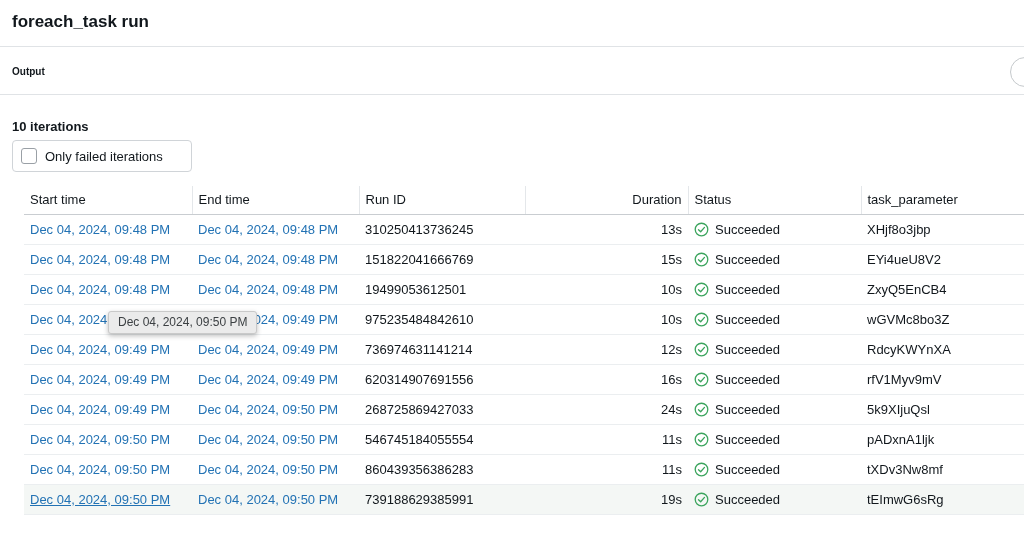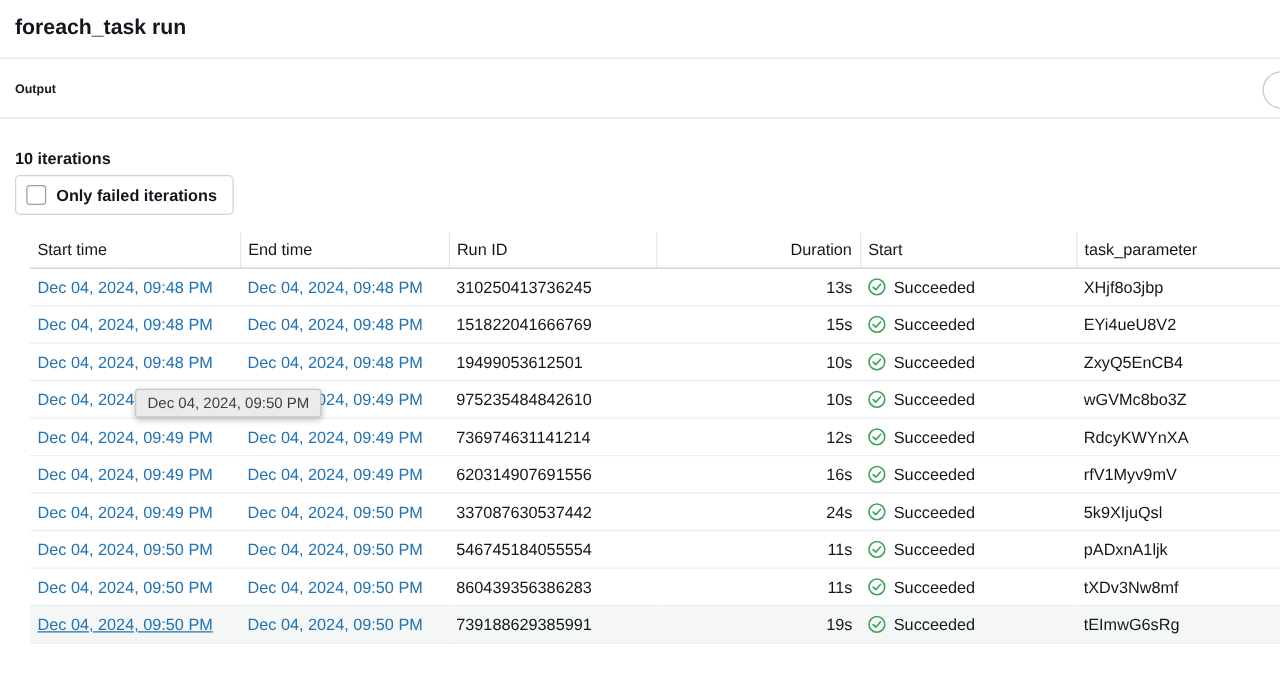--- a/index.html
+++ b/index.html
@@ -32,24 +32,23 @@
 
   .output-body { padding: 12px 0 0 12px; }
   .iterations-count { font-size: 13px; font-weight: 700; margin: 12px 0 6px 0; }
 
   .filter-box {
     display: inline-flex;
     align-items: center;
     gap: 8px;
     border: 1px solid #d0d4d8;
     border-radius: 4px;
-    padding: 7px 12px 7px 8px;
+    padding: 7px 28px 7px 8px;
     cursor: pointer;
     margin-bottom: 14px;
-    font-weight: bold;
   }
   .checkbox {
     width: 16px; height: 16px;
     border: 1px solid #9aa0a6;
     border-radius: 3px;
     background: #ffffff;
   }
   .filter-label { font-size: 13px; }
 
   table.iterations {
@@ -133,21 +132,21 @@
         <col style="width:163px">
           <col style="width:173px">
           <col>
       </colgroup>
       <thead>
         <tr>
           <th>Start time</th>
           <th>End time</th>
           <th>Run ID</th>
           <th class="col-duration">Duration</th>
-          <th>Start</th>
+          <th>Status</th>
           <th>task_parameter</th>
         </tr>
       </thead>
       <tbody>
           <tr>
     <td class="link-cell">
       <span class="date-link start">Dec 04, 2024, 09:48 PM</span>
     </td>
     <td class="link-cell">
       <span class="date-link">Dec 04, 2024, 09:48 PM</span>
@@ -265,21 +264,21 @@
     </td>
     <td>rfV1Myv9mV</td>
   </tr>
           <tr>
     <td class="link-cell">
       <span class="date-link start">Dec 04, 2024, 09:49 PM</span>
     </td>
     <td class="link-cell">
       <span class="date-link">Dec 04, 2024, 09:50 PM</span>
     </td>
-    <td>337087630537442</td>
+    <td>268725869427033</td>
     <td class="col-duration">24s</td>
     <td>
       <span class="status-cell">
         <svg class="succeeded-icon" viewBox="0 0 16 16">
           <circle cx="8" cy="8" r="6.7" fill="none" stroke="#3ba45d" stroke-width="1.4"></circle>
           <path d="M4.8 8.2 L7.1 10.4 L11.2 5.8" fill="none" stroke="#3ba45d" stroke-width="1.4" stroke-linecap="round" stroke-linejoin="round"></path>
         </svg>
         <span>Succeeded</span>
       </span>
     </td>

